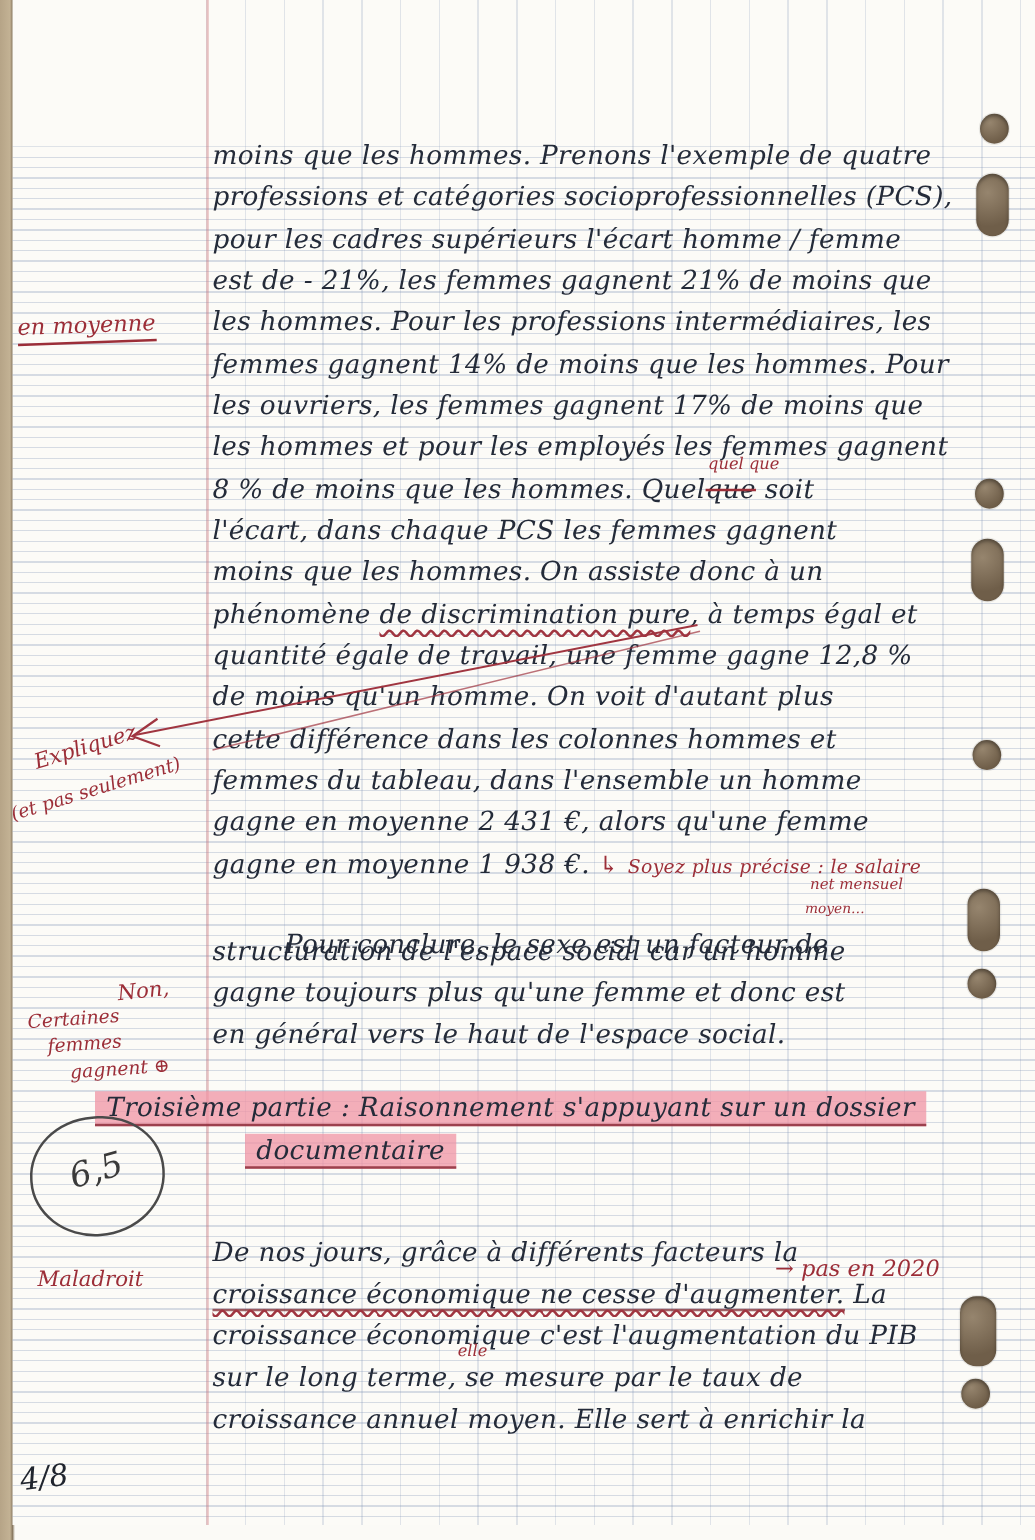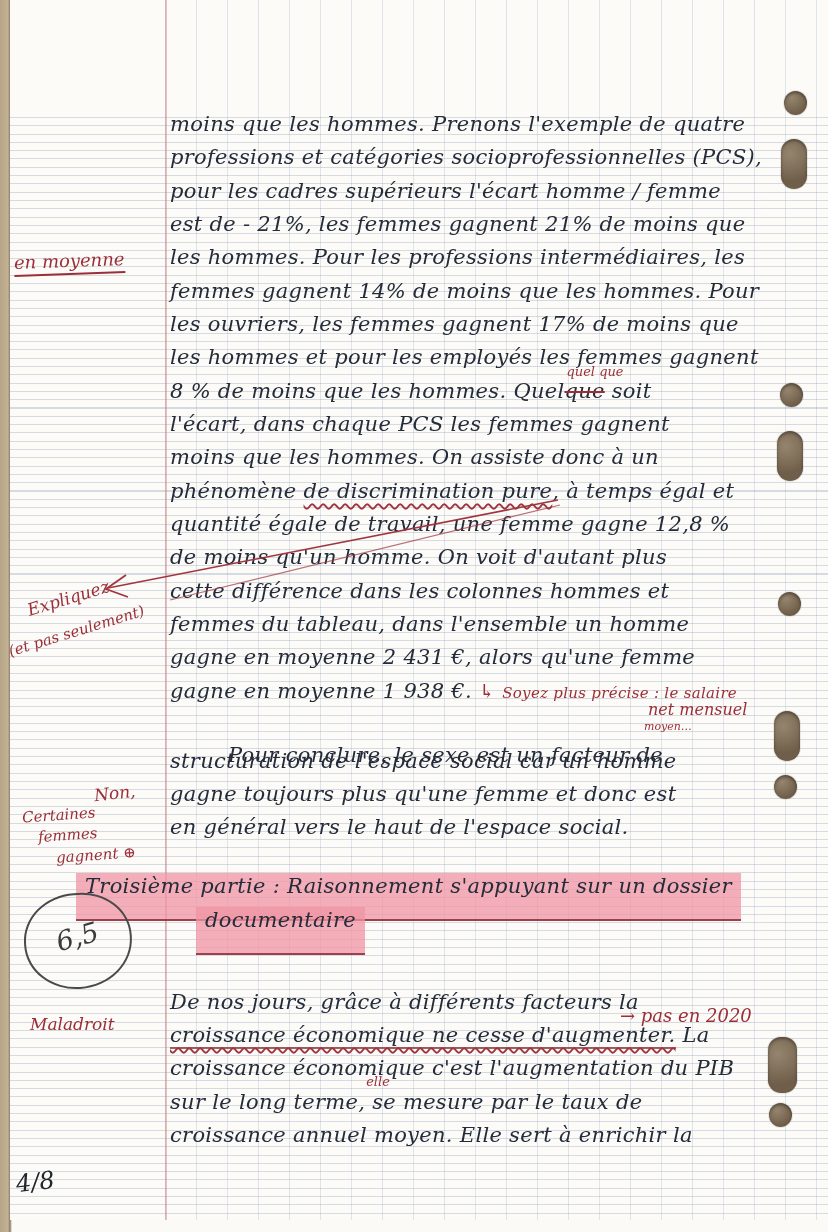--- a/index.html
+++ b/index.html
@@ -13,21 +13,21 @@
   .margin-line{position:absolute;left:155px;top:0;bottom:0;width:2px;background:rgba(205,120,125,.45);}
   .line{position:absolute;left:170px;white-space:nowrap;font:italic 21px "DejaVu Serif",serif;color:#242b39;letter-spacing:.3px;}
   .red{color:#9c2e38;}
   .rnote{position:absolute;white-space:nowrap;font:italic 15px "DejaVu Serif",serif;color:#9c2e38;}
   .mnote{position:absolute;white-space:nowrap;font:italic 17px "DejaVu Serif",serif;color:#9c2e38;}
   .wavy{text-decoration:underline;text-decoration-style:wavy;text-decoration-color:#a03540;text-decoration-thickness:2px;text-underline-offset:5px;}
   .u-straight{border-bottom:2px solid rgba(130,45,52,.75);}
   .strikewrap{position:relative;}
   .strike-red{text-decoration:line-through;text-decoration-color:#9c2e38;text-decoration-thickness:2px;}
   .above{position:absolute;left:2px;top:-15px;font:italic 13px "DejaVu Serif",serif;color:#9c2e38;letter-spacing:0;}
-  .hl{background:rgba(240,148,164,.75);padding:1px 9px 21px;border-bottom:2.5px solid rgba(140,45,58,.85);}
+  .hl{background:rgba(240,148,164,.75);padding:1px 9px 1px;border-bottom:2.5px solid rgba(140,45,58,.85);}
   .hole{position:absolute;background:radial-gradient(circle at 35% 30%,#96856e,#6f5e49 70%);box-shadow:inset 0 2px 3px rgba(0,0,0,.35),0 0 0 1px rgba(0,0,0,.08);}
   .hole.round{width:23px;height:24px;border-radius:50%;}
   .hole.pill{width:26px;height:50px;border-radius:13px;}
   .grade{position:absolute;left:24px;top:893px;width:104px;height:92px;border:2.5px solid #4a4a4a;border-radius:50% 48% 52% 50%;transform:rotate(-4deg);}
   .grade span{position:absolute;left:30px;top:26px;font:italic 27px "DejaVu Serif",serif;color:#3a3a3a;transform:rotate(-12deg);}
   .pagenum{position:absolute;left:16px;top:1168px;font:italic 24px "DejaVu Serif",serif;color:#20252e;transform:rotate(-7deg);}
   svg.overlay{position:absolute;left:0;top:0;pointer-events:none;}
 </style>
 </head>
 <body>
@@ -68,21 +68,21 @@
   <div class="line" style="top:512px;">quantité égale de travail, une femme gagne 12,8 %</div>
   <div class="line" style="top:545px;">de moins qu'un homme. On voit d'autant plus</div>
   <div class="line" style="top:579px;">cette différence dans les colonnes hommes et</div>
   <div class="line" style="top:612px;">femmes du tableau, dans l'ensemble un homme</div>
   <div class="line" style="top:645px;">gagne en moyenne 2 431 €, alors qu'une femme</div>
   <div class="line" style="top:679px;">
     <span>gagne en moyenne 1 938 €.</span>
     <span class="red" style="font-size:19px;">↳</span>
     <span class="red" style="font-size:15px;">Soyez plus précise : le salaire</span>
   </div>
-  <div class="rnote" style="left:648px;top:700px;font-size:16px;">net mensuel</div>
+  <div class="rnote" style="left:648px;top:700px;font-size:12px;">net mensuel</div>
   <div class="line" style="top:743px;left:228px;">Pour conclure, le sexe est un facteur de</div>
   <div class="rnote" style="left:644px;top:720px;font-size:11px;">moyen…</div>
   <div class="line" style="top:749px;">structuration de l'espace social car un homme</div>
   <div class="line" style="top:782px;">gagne toujours plus qu'une femme et donc est</div>
   <div class="line" style="top:815px;">en général vers le haut de l'espace social.</div>
 
   <div class="line" style="top:874px;left:76px;">
     <span class="hl">Troisième partie : Raisonnement s'appuyant sur un dossier</span>
   </div>
   <div class="line" style="top:908px;left:196px;">

